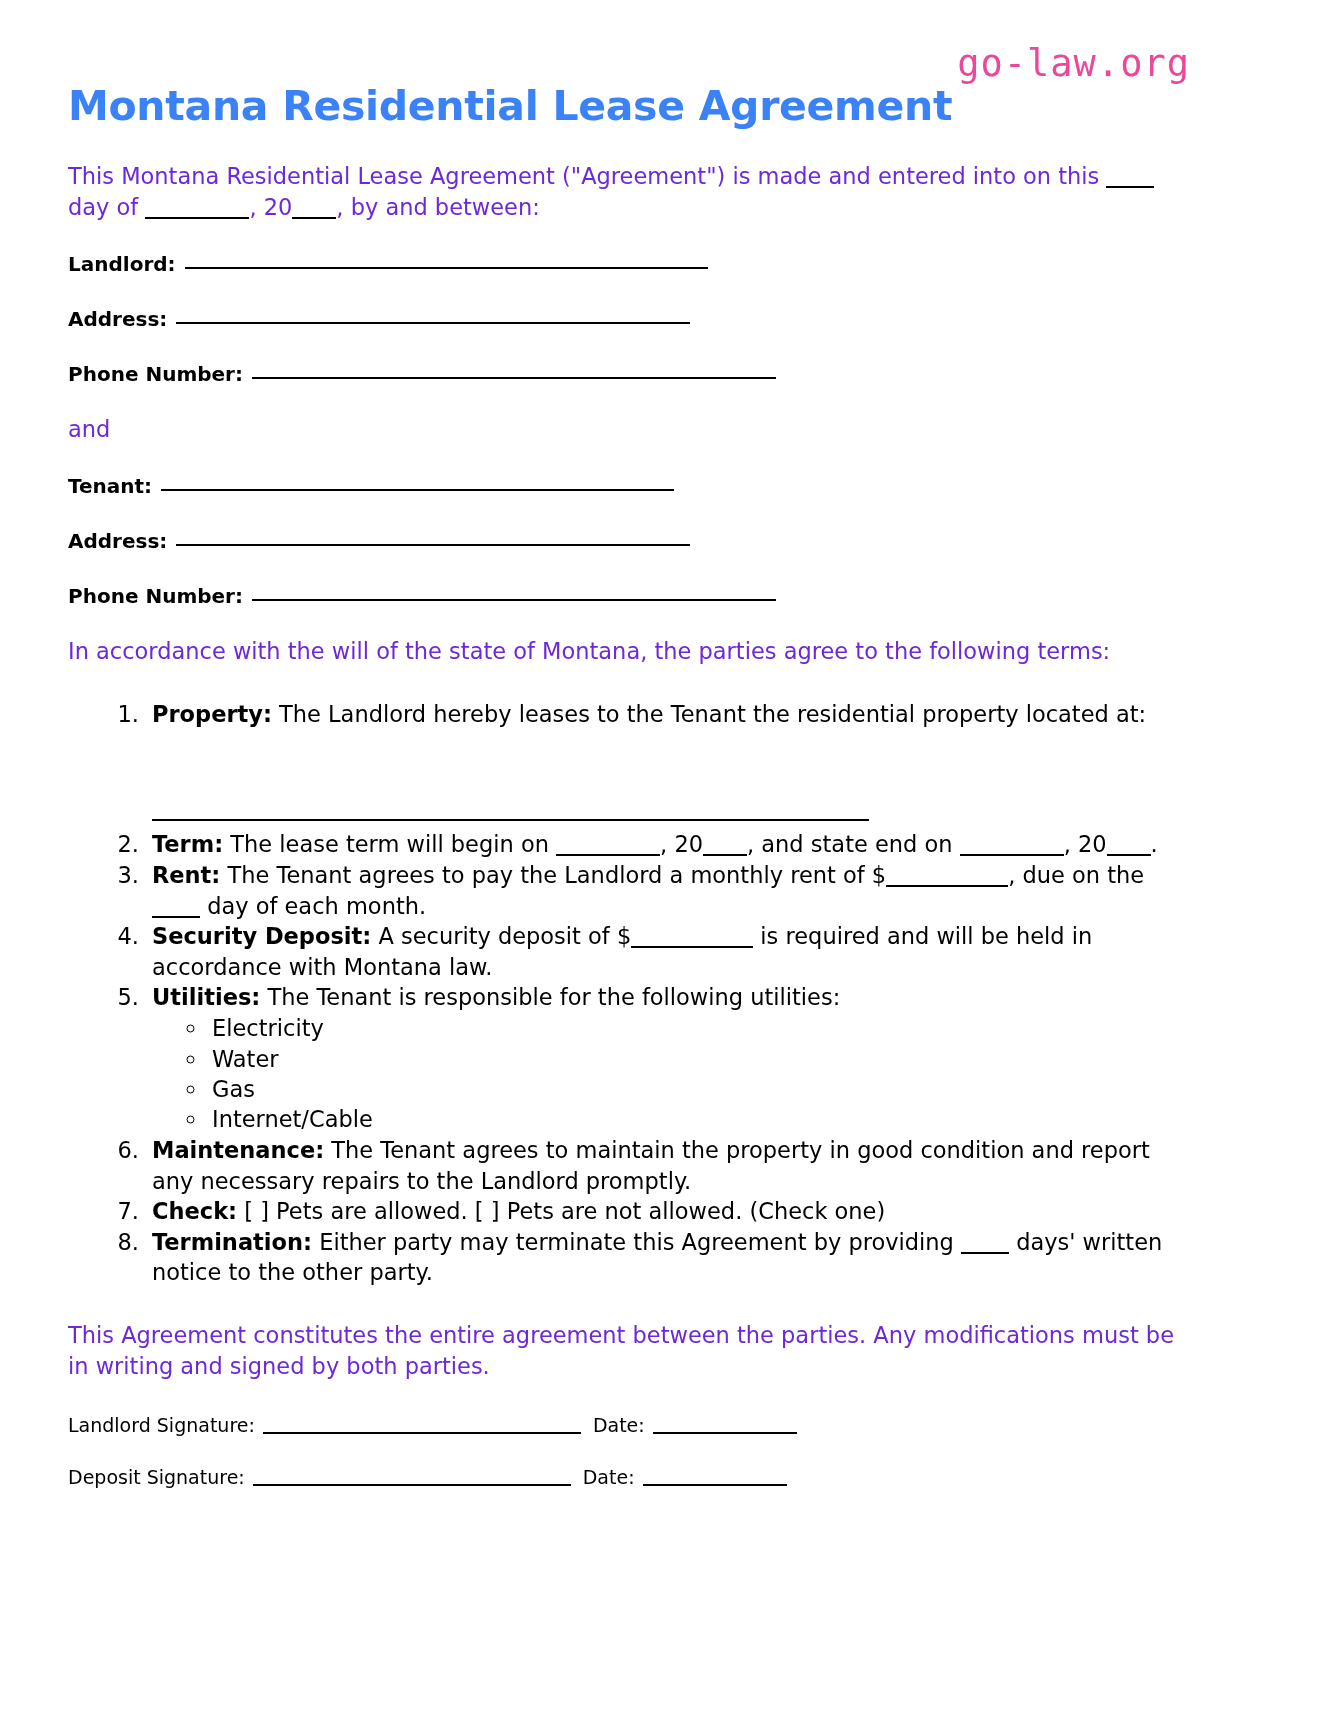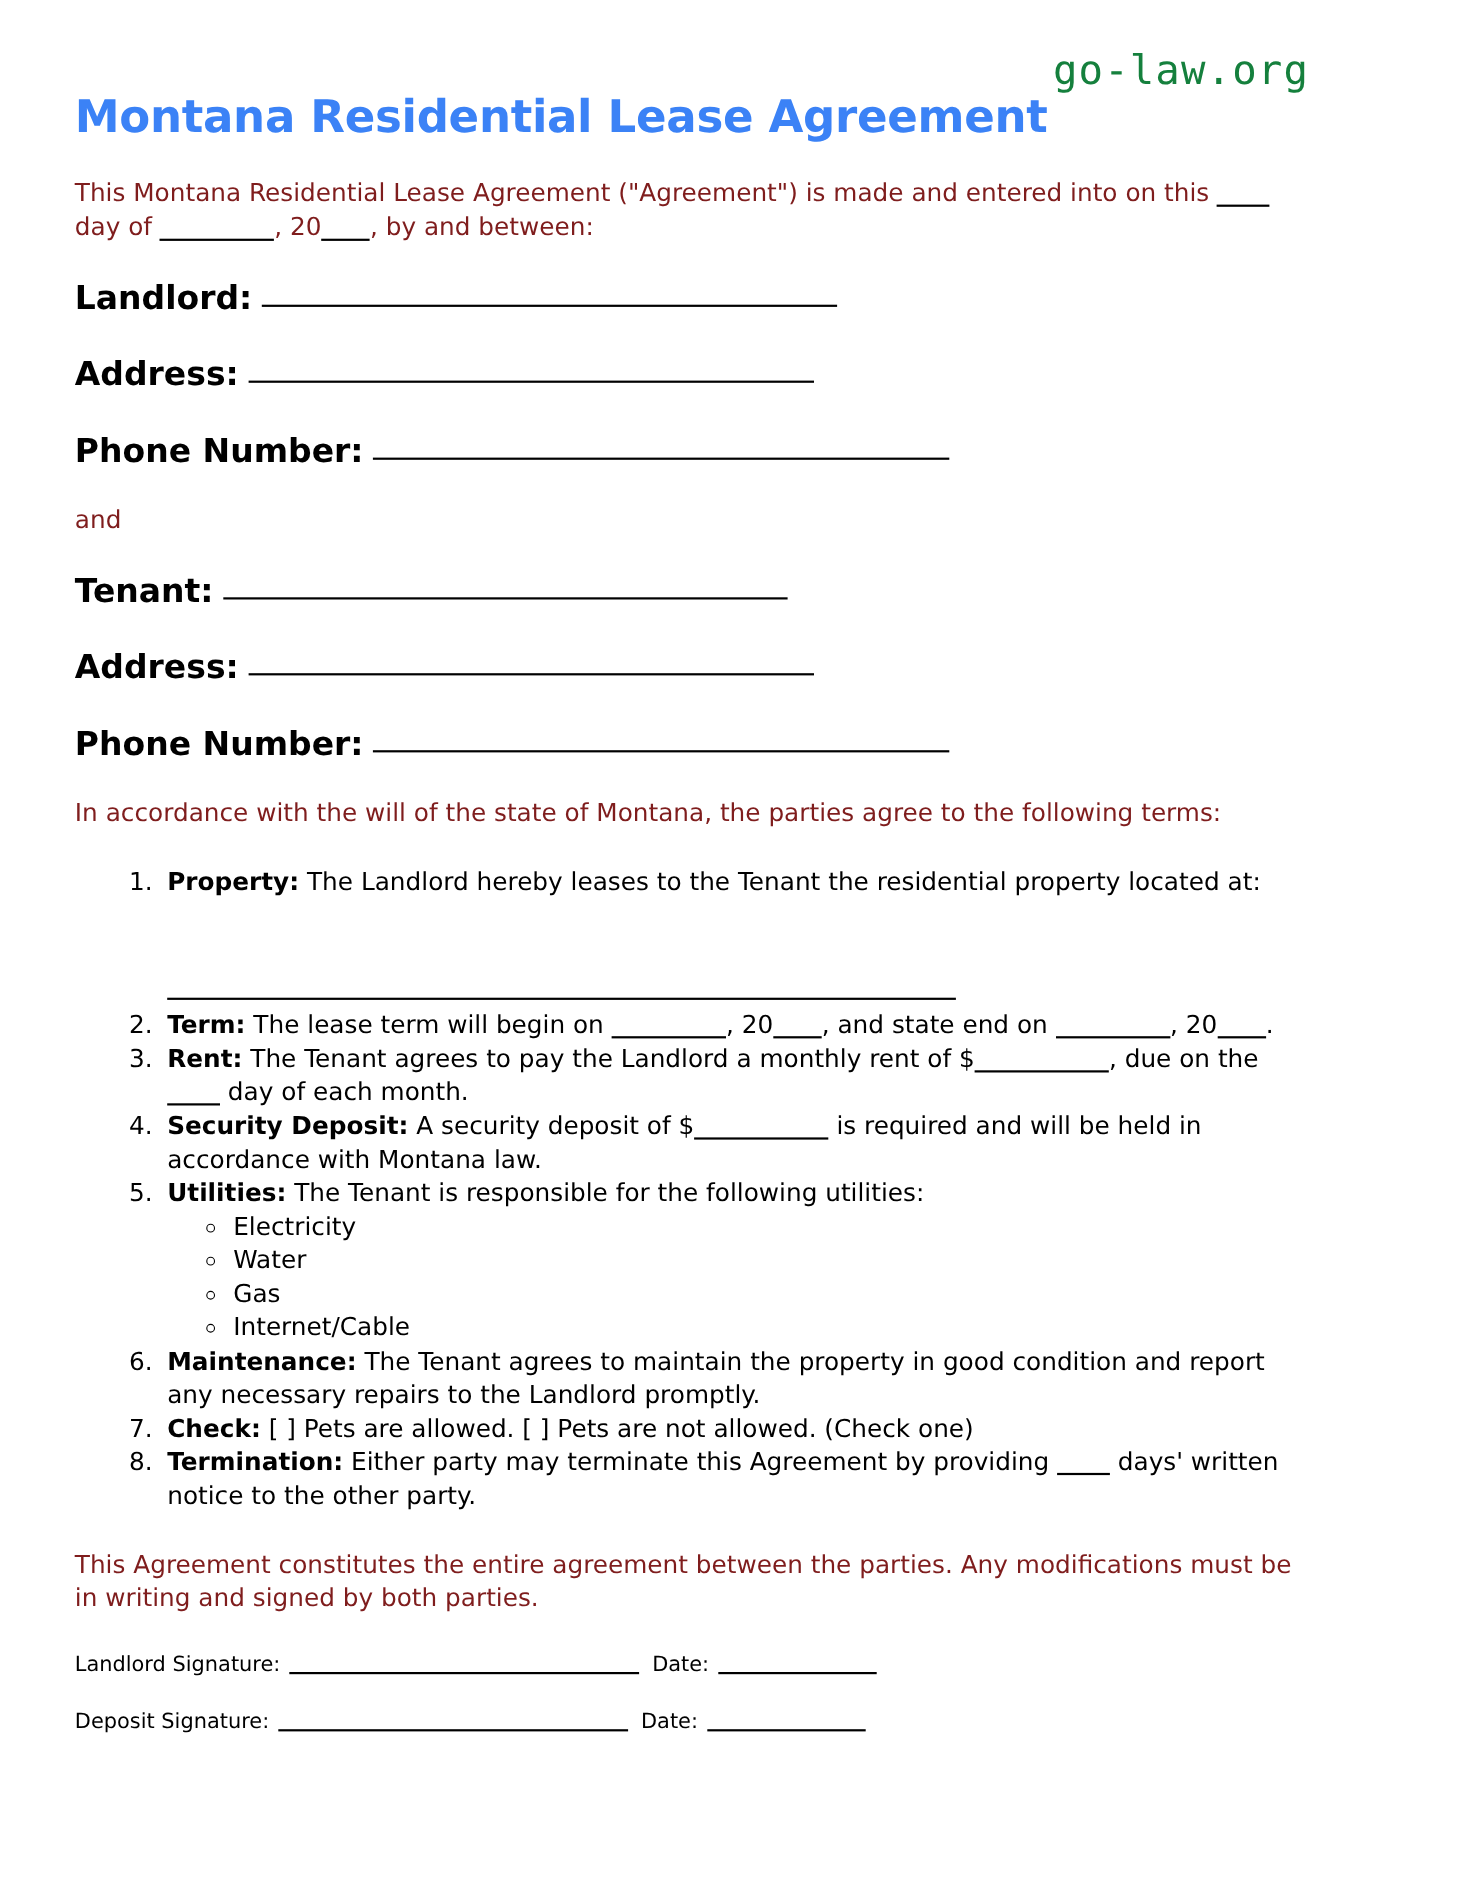--- a/index.html
+++ b/index.html
@@ -29,46 +29,46 @@
     top: 0;
     width: 1122px;
   }
   .watermark {
     position: absolute;
     right: 0px;
     top: 42px;
     font-family: "DejaVu Sans Mono", monospace;
     font-size: 37px;
     letter-spacing: 1px;
-    color: #15803d;
+    color: #ec4899;
     white-space: nowrap;
   }
   h1.doc-title {
     margin: 0;
     padding-top: 82px;
     font-size: 41px;
     font-weight: bold;
     letter-spacing: -0.3px;
     line-height: 1.18;
     color: #3b82f6;
   }
   p.para {
     margin: 0;
     font-size: 22.5px;
     line-height: 1.36;
-    color: #7f1d1d;
+    color: #6d28d9;
   }
   .gap-intro { height: 31px; }
   .gap-md { height: 26px; }
   .gap-lg { height: 32px; }
 
   .field-line {
     display: flex;
     align-items: baseline;
-    font-size: 30px;
+    font-size: 20px;
     line-height: 1.36;
   }
   .field-label {
     font-weight: bold;
     white-space: pre;
   }
   .blank {
     display: inline-block;
     border-bottom: 2.2px solid #000;
     height: 1em;

